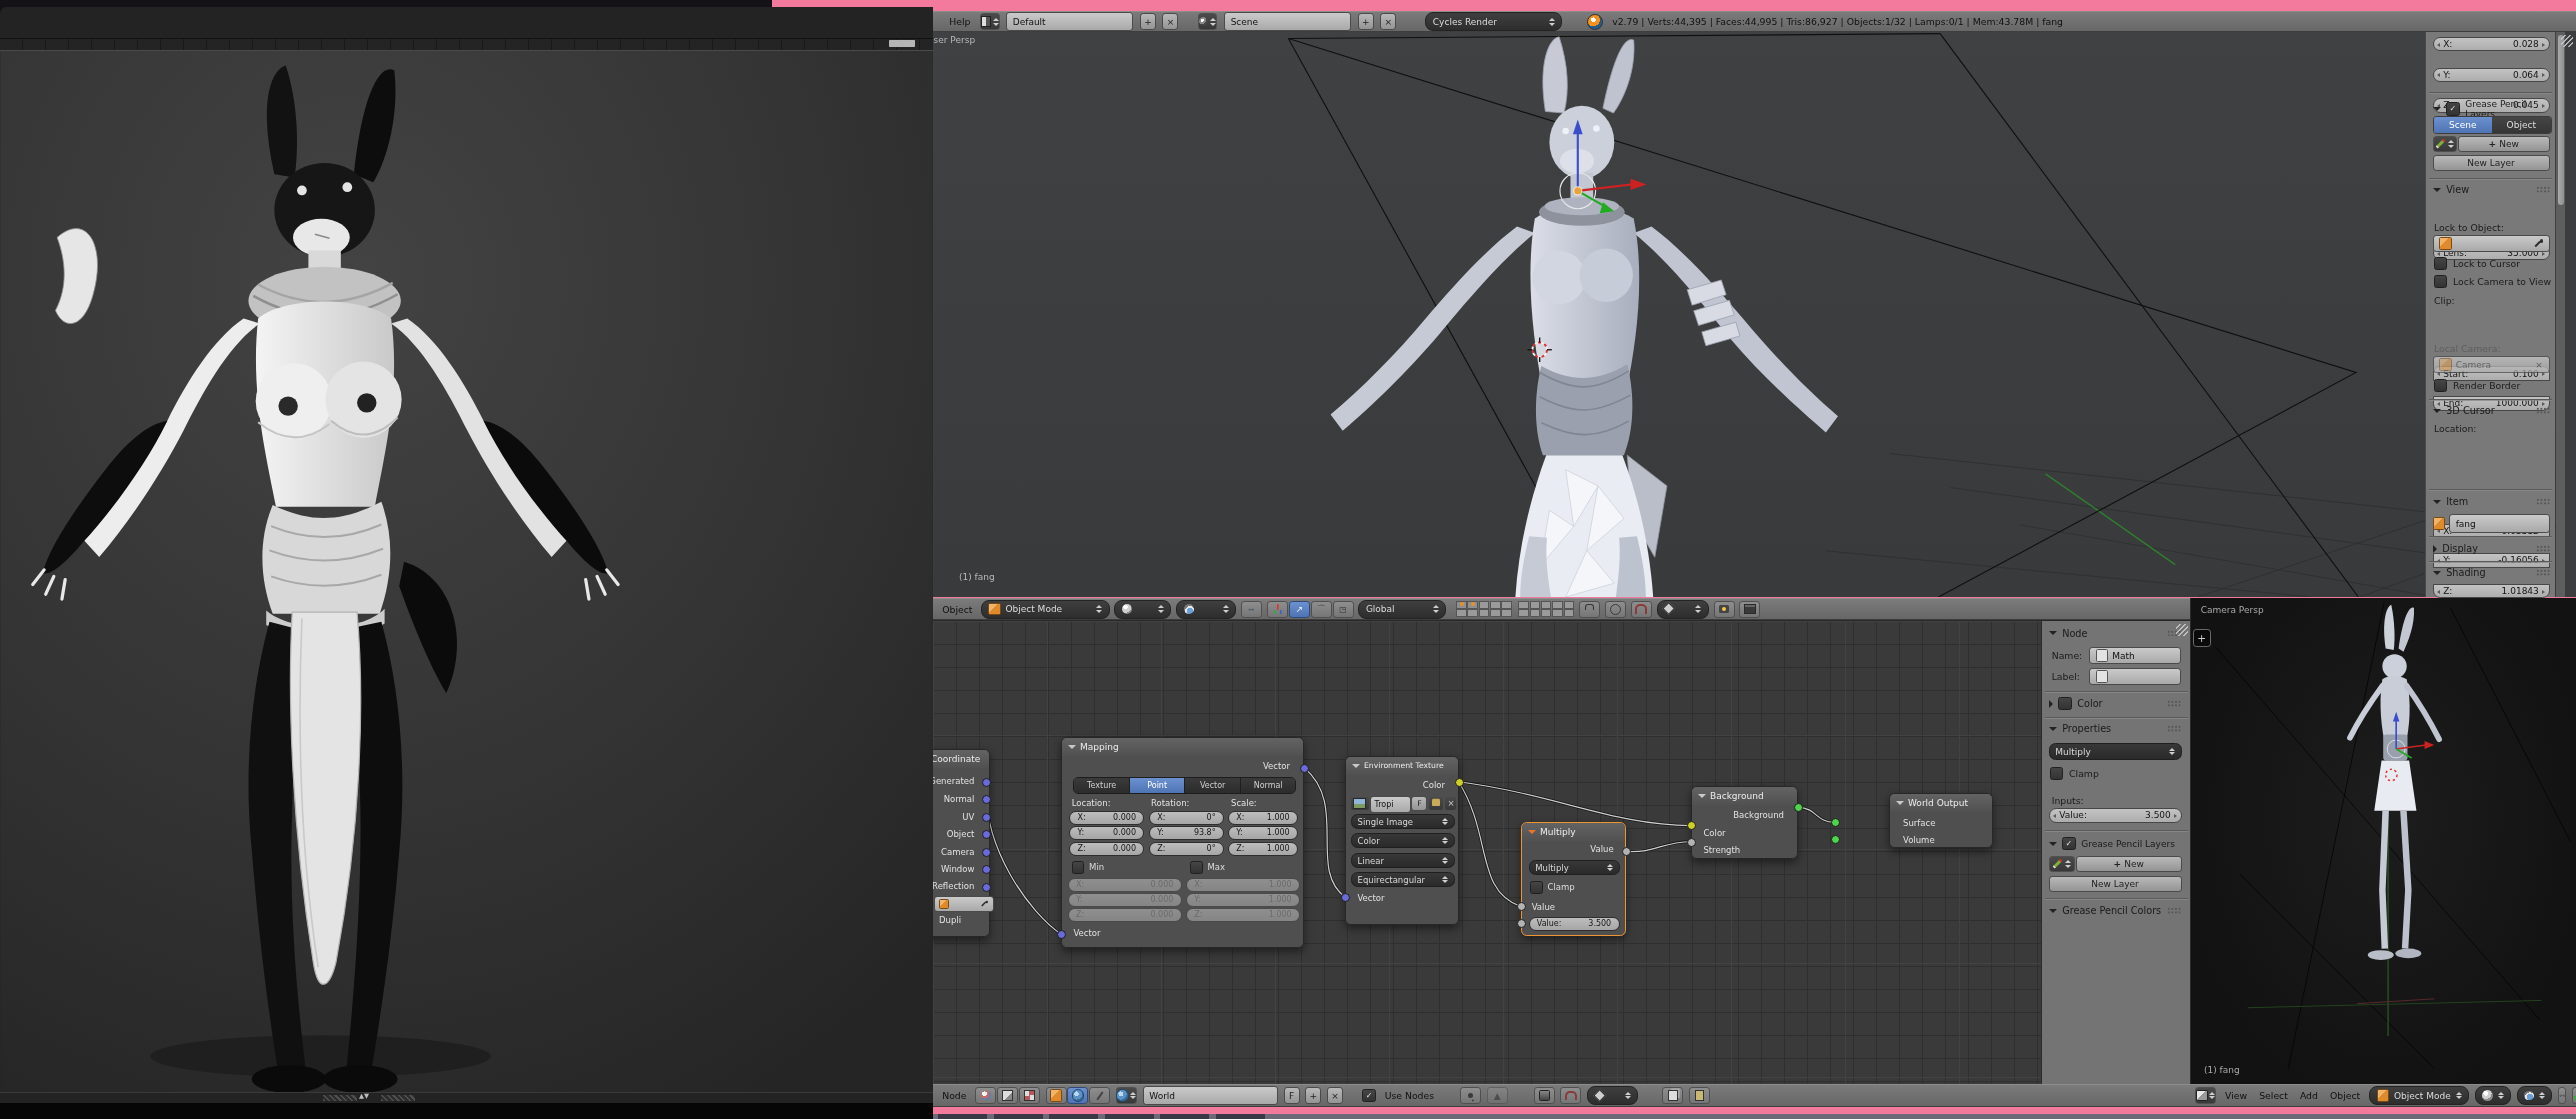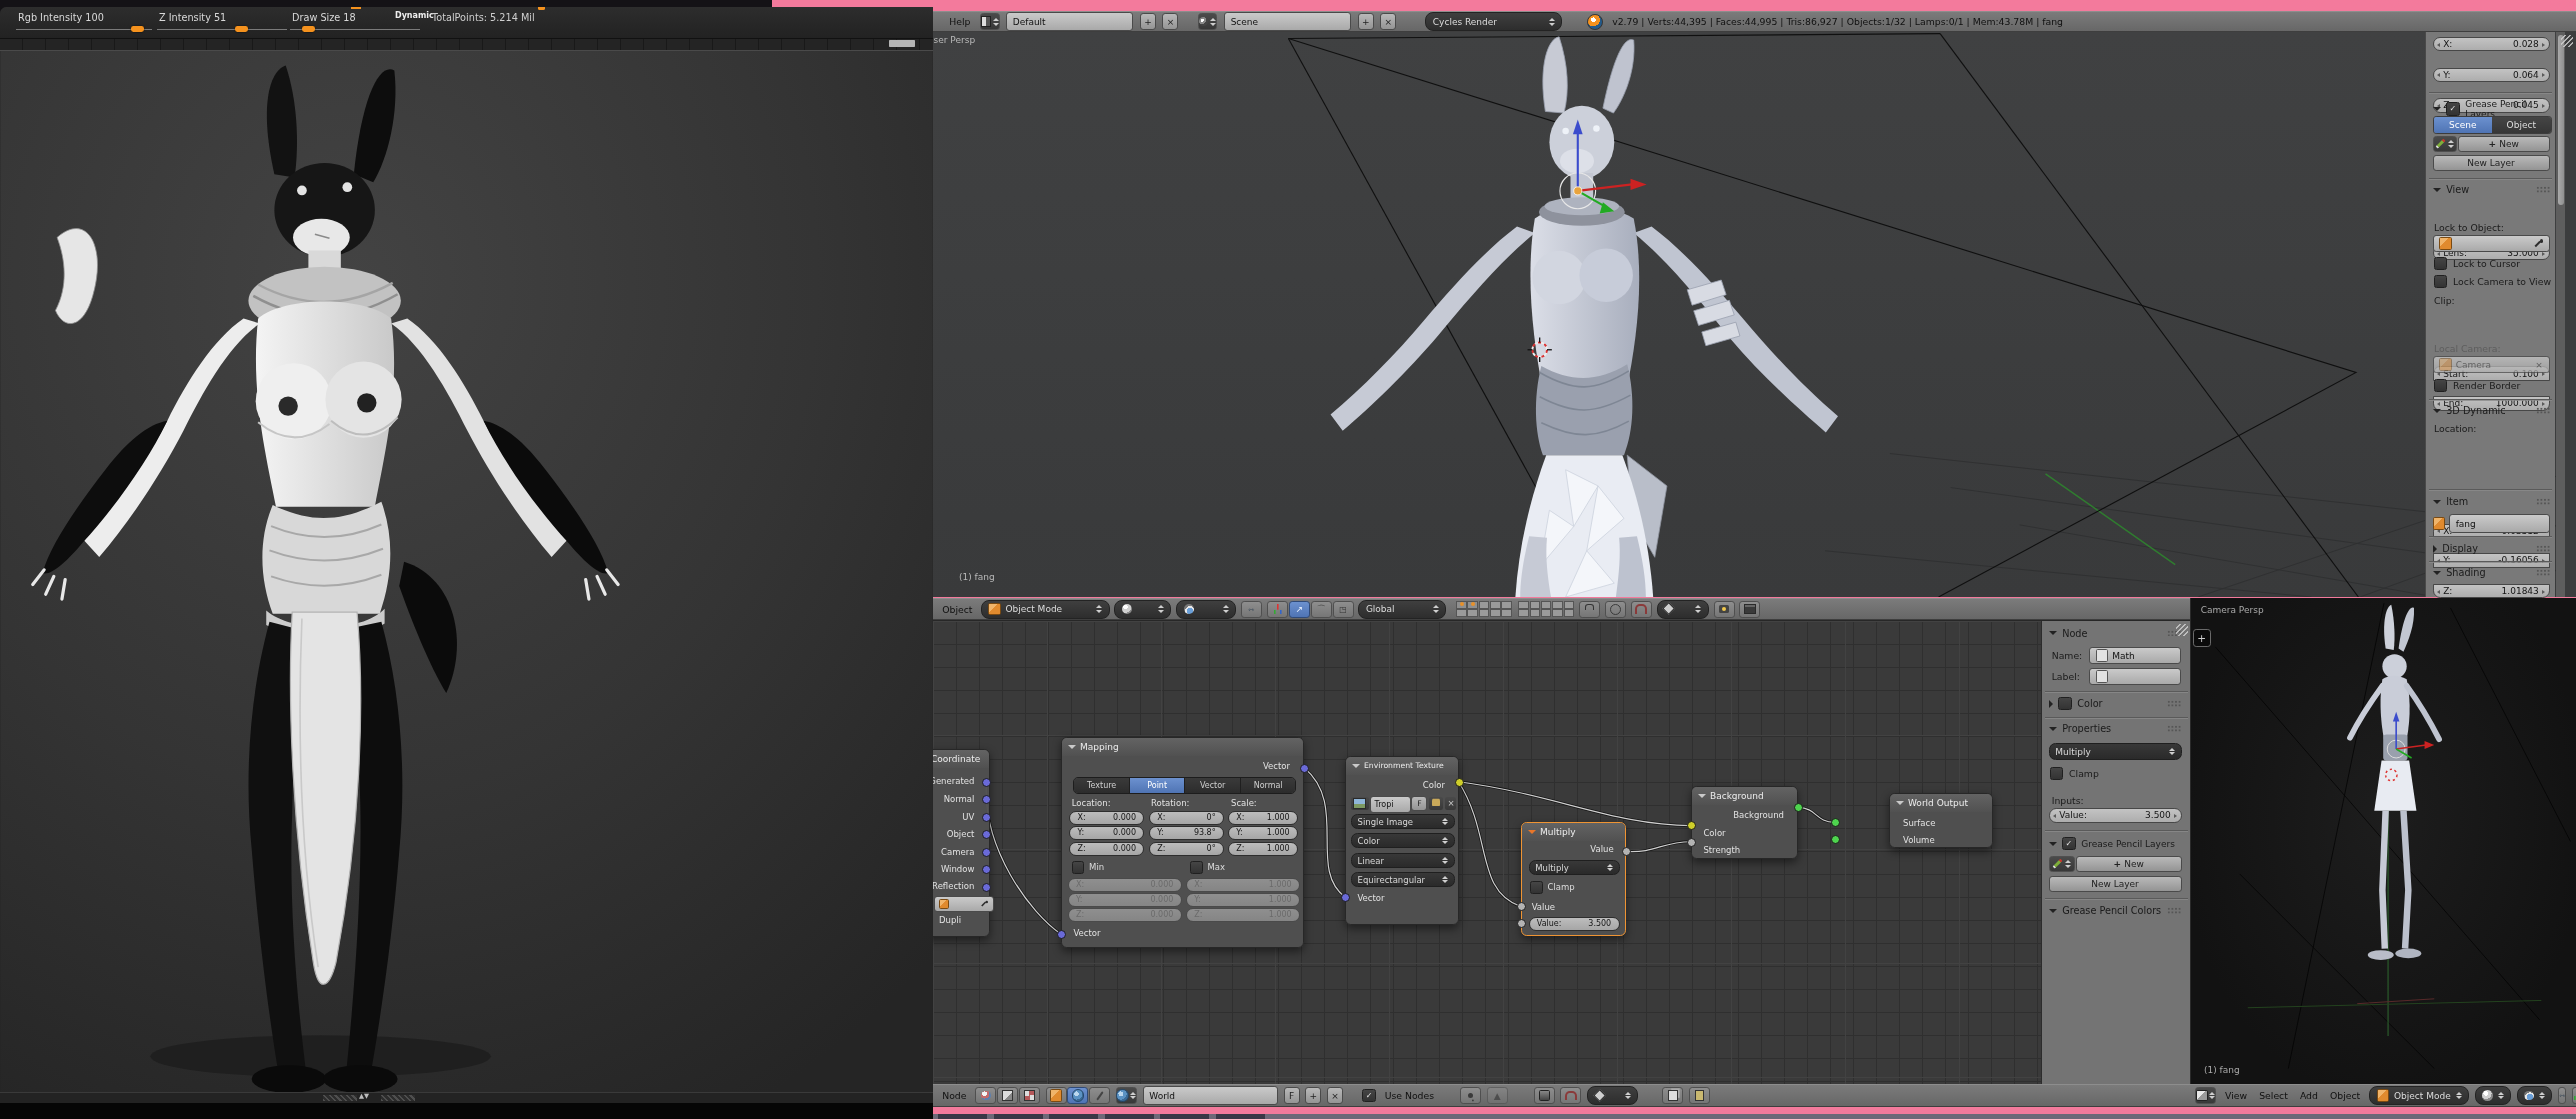--- a/index.html
+++ b/index.html
@@ -291,21 +291,21 @@
     <span style="color:#5c5c5c">Camera</span>
     <span style="margin-left:auto;color:#555">×</span>
   </div>
   <div class="abs" style="left:8px;top:347px;display:flex;gap:5.7px;align-items:center">
     <span class="chk"></span>
     <span class="plabel">Render Border</span>
   </div>
   <div class="divider abs" style="left:3.2px;top:367px;width:123px"></div>
   <div class="phead abs" style="left:6.5px;top:373px;width:118px">
     <span class="tri-d"></span>
-    <span>3D Dynamic</span>
+    <span>3D Cursor</span>
     <span class="dots"></span>
   </div>
   <div class="plabel abs" style="left:8px;top:391px">Location:</div>
   <div class="vslider abs" style="left:6.5px;top:404px;width:117px;border-radius:7.3px 7.3px 0 0">
     <span>X:</span>
       <span>0.03512</span>
   </div>
   <div class="vslider abs" style="left:6.5px;top:419px;width:117px;border-radius:0">
     <span>Y:</span>
       <span>-0.16056</span>
@@ -908,35 +908,20 @@
     <span style="width:9.7px;height:9.7px;background:
       linear-gradient(#d33 0 0) 4px 0/1.6px 5.7px no-repeat,
       linear-gradient(#3a3 0 0) 0.8px 5.7px/1.6px 4.9px no-repeat,
       linear-gradient(#36c 0 0) 7.3px 5.7px/1.6px 4.9px no-repeat"></span>
   </span>
 
 </div>
 
 <div class="abs" style="left:0;top:6.5px;width:933px;height:1113px;z-index:50;background:#232323;border-radius:6.5px 0 0 0;overflow:hidden">
 
-  <div id="leftapp-toolbar" class="abs" style="left:0;top:0;width:933px;height:31px;background:linear-gradient(#2d2d2d,#222)">
-    <span class="slab" style="left:18px;top:5.7px">Rgb Intensity 100</span>
-    <div class="strack" style="left:16px;top:22px;width:136px"></div>
-    <div class="shandle" style="left:131px;top:19.5px"></div>
-    <span class="slab" style="left:159px;top:5.7px">Z Intensity 51</span>
-    <div class="strack" style="left:157px;top:22px;width:130px"></div>
-    <div class="shandle" style="left:235px;top:19.5px"></div>
-    <span class="slab" style="left:292px;top:5.7px">Draw Size 18</span>
-    <div class="strack" style="left:290px;top:22px;width:130px"></div>
-    <div class="shandle" style="left:302px;top:19.5px"></div>
-    <span class="slab" style="left:395px;top:4px;font-weight:bold;font-size:8px;color:#efefef">Dynamic</span>
-    <span class="slab" style="left:432px;top:5.7px;color:#cfcfcf">TotalPoints: 5.214 Mil</span>
-    <div class="abs" style="left:351px;top:0;width:9.7px;height:2.4px;background:#f5921e"></div>
-    <div class="abs" style="left:538px;top:0;width:6.5px;height:3.2px;background:#f5921e;border-radius:0 0 1.6px 1.6px"></div>
-  </div>
 
   <div class="abs" style="left:0;top:31px;width:933px;height:11.4px;background:repeating-linear-gradient(90deg,#242424 0 22px,#191919 22px 23px);border-top:0.8px solid #111;border-bottom:0.8px solid #0d0d0d">
     <div class="abs" style="left:889px;top:1.6px;width:26px;height:7.3px;background:#b5b5b5;border-radius:0.8px"></div>
   </div>
 
   <div class="abs" style="left:0;top:43px;width:933px;height:1041px;border-top:0.8px solid #4a4a4a;overflow:hidden">
     <svg width="933" height="1041" viewBox="0 0 1150 1284">
       <defs>
         <radialGradient id="lbg" cx="38%" cy="22%" r="90%">
           <stop offset="0" stop-color="#434343"></stop>

